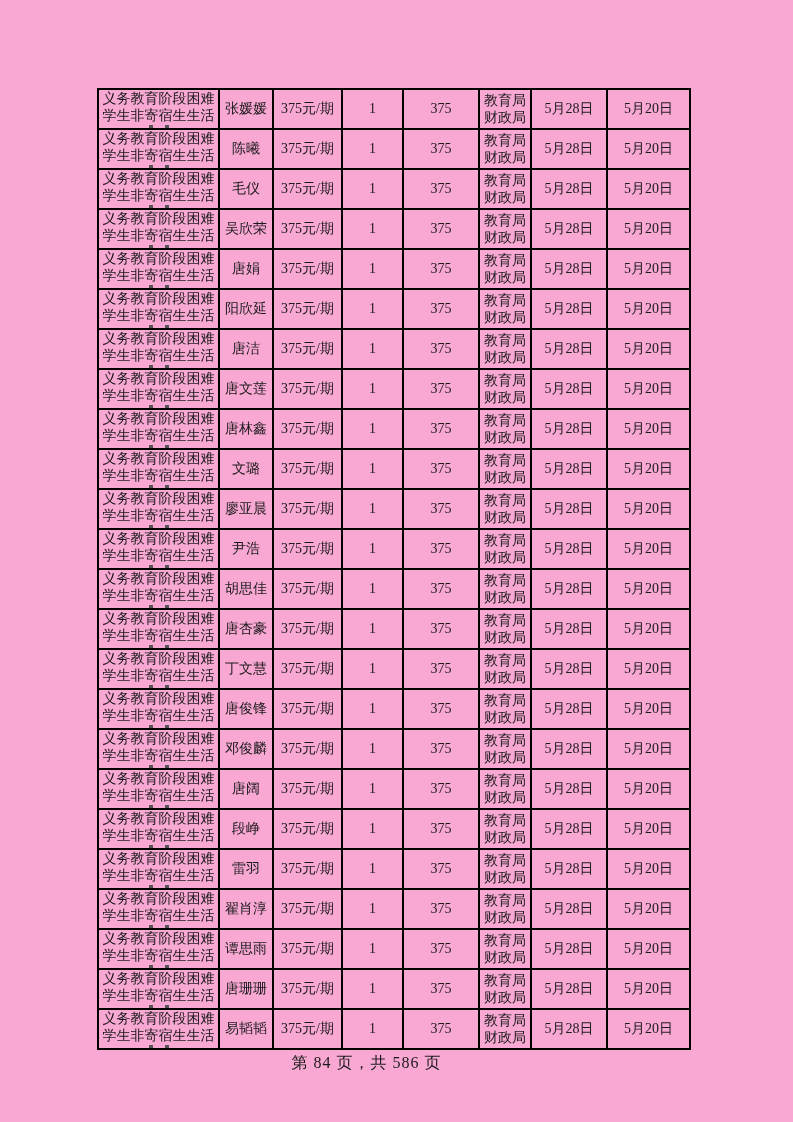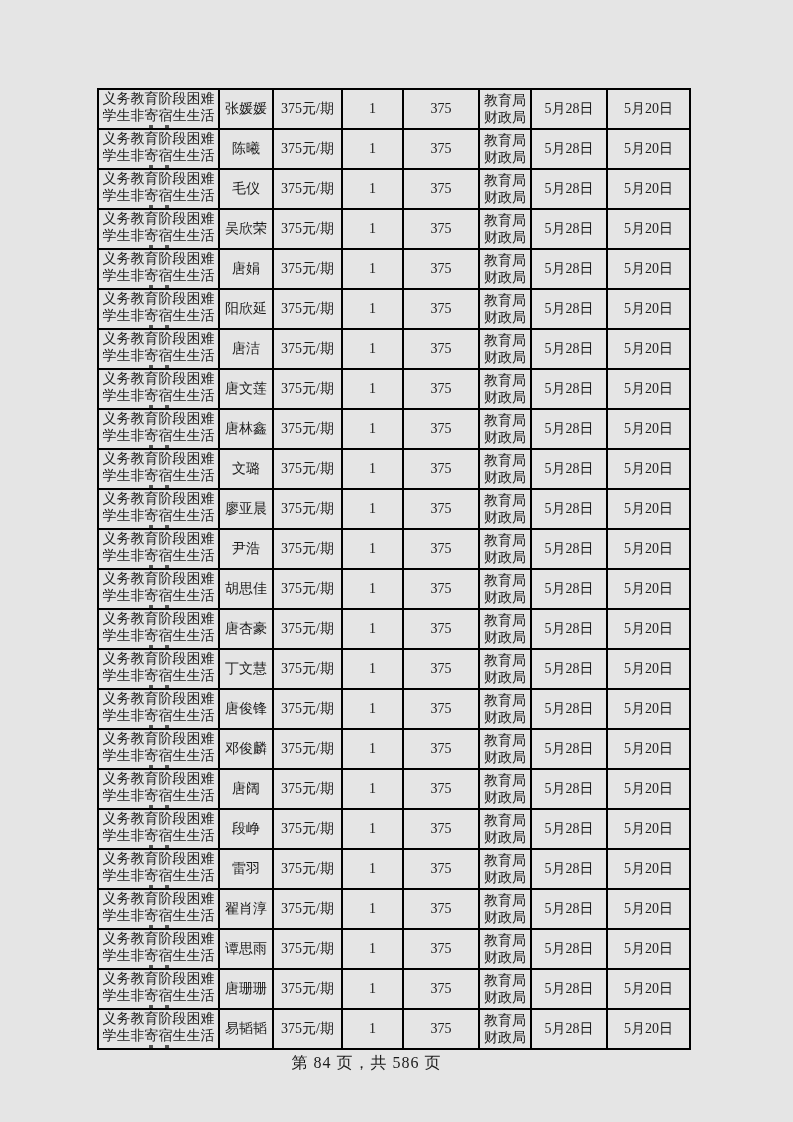--- a/index.html
+++ b/index.html
@@ -9,21 +9,21 @@
   }
   body {
     width: 793px;
     height: 1122px;
     font-family: "Liberation Serif", "DejaVu Serif", serif;
   }
   .page {
     position: relative;
     width: 793px;
     height: 1122px;
-    background: #e5e5e5;
+    background: #f9a8d4;
     overflow: hidden;
   }
   table.grid {
     position: absolute;
     left: 97px;
     top: 88px;
     width: 592px;
     border-collapse: collapse;
     table-layout: fixed;
   }

